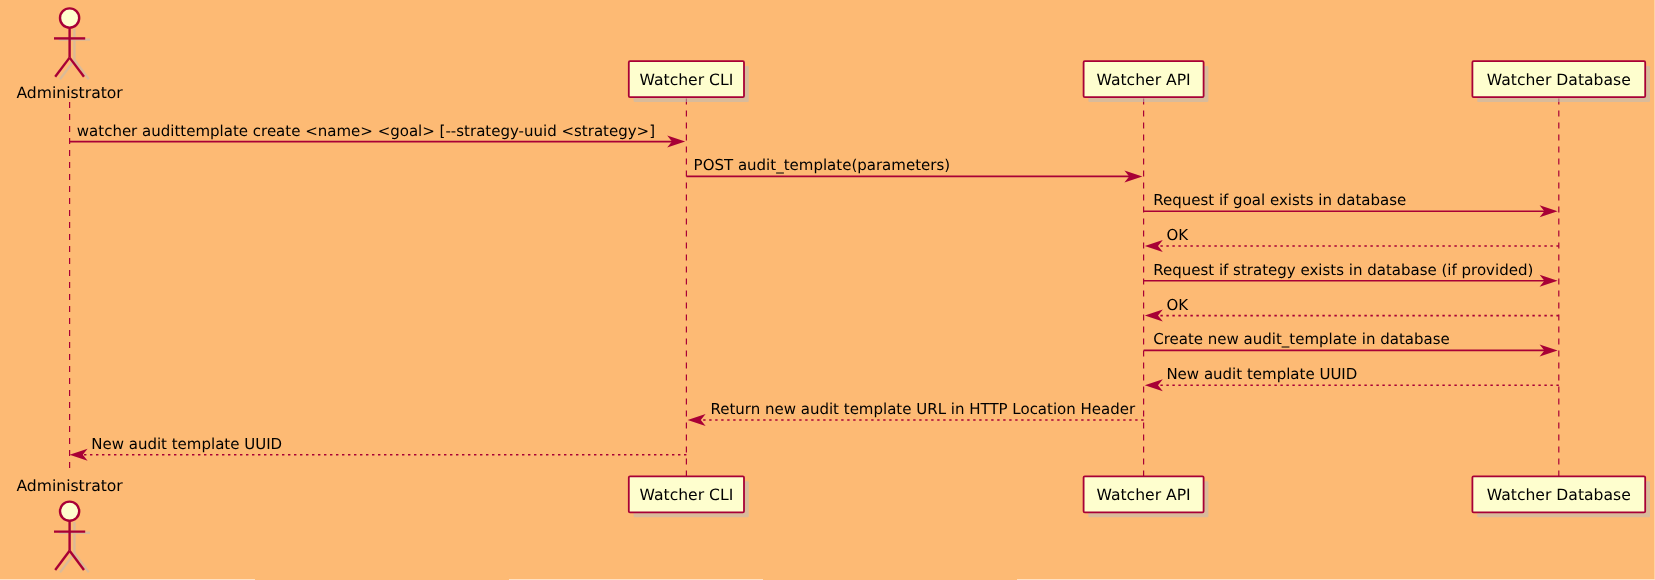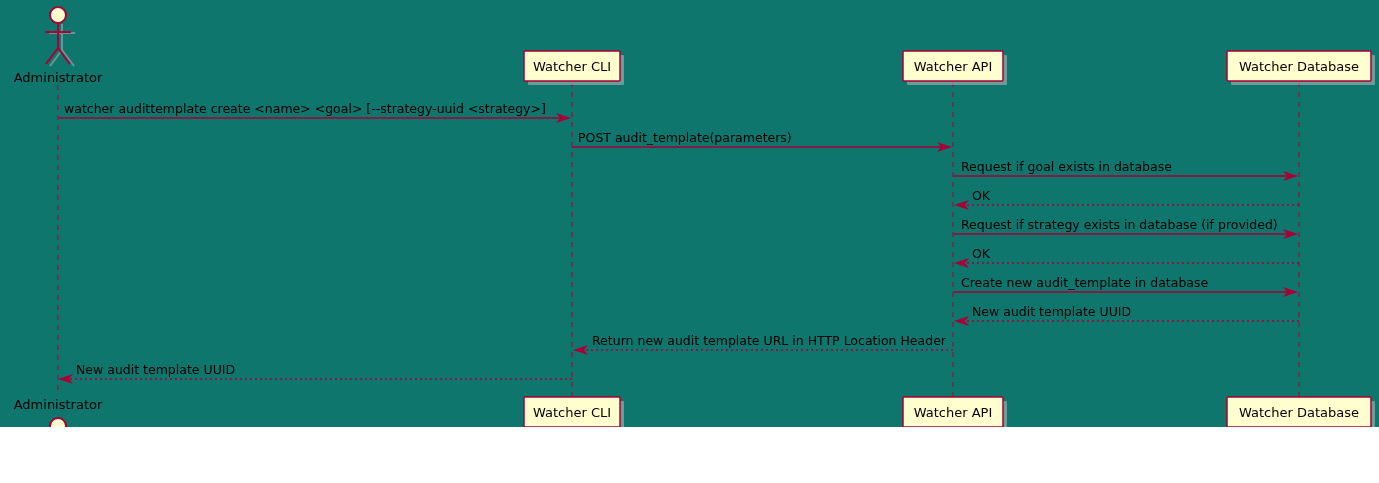--- a/index.html
+++ b/index.html
@@ -7,22 +7,22 @@
     margin: 0;
     padding: 0;
     background: #ffffff;
   }
   body {
     font-family: "DejaVu Sans", sans-serif;
   }
   #diagram-root {
     position: relative;
     width: 1379px;
-    height: 427px;
-    background: #0f766e;
+    height: 483px;
+    background: #fdba74;
     overflow: hidden;
   }
   svg#sequence-canvas {
     position: absolute;
     top: 0;
     left: 0;
     width: 1379px;
     height: 483px;
     display: block;
   }

